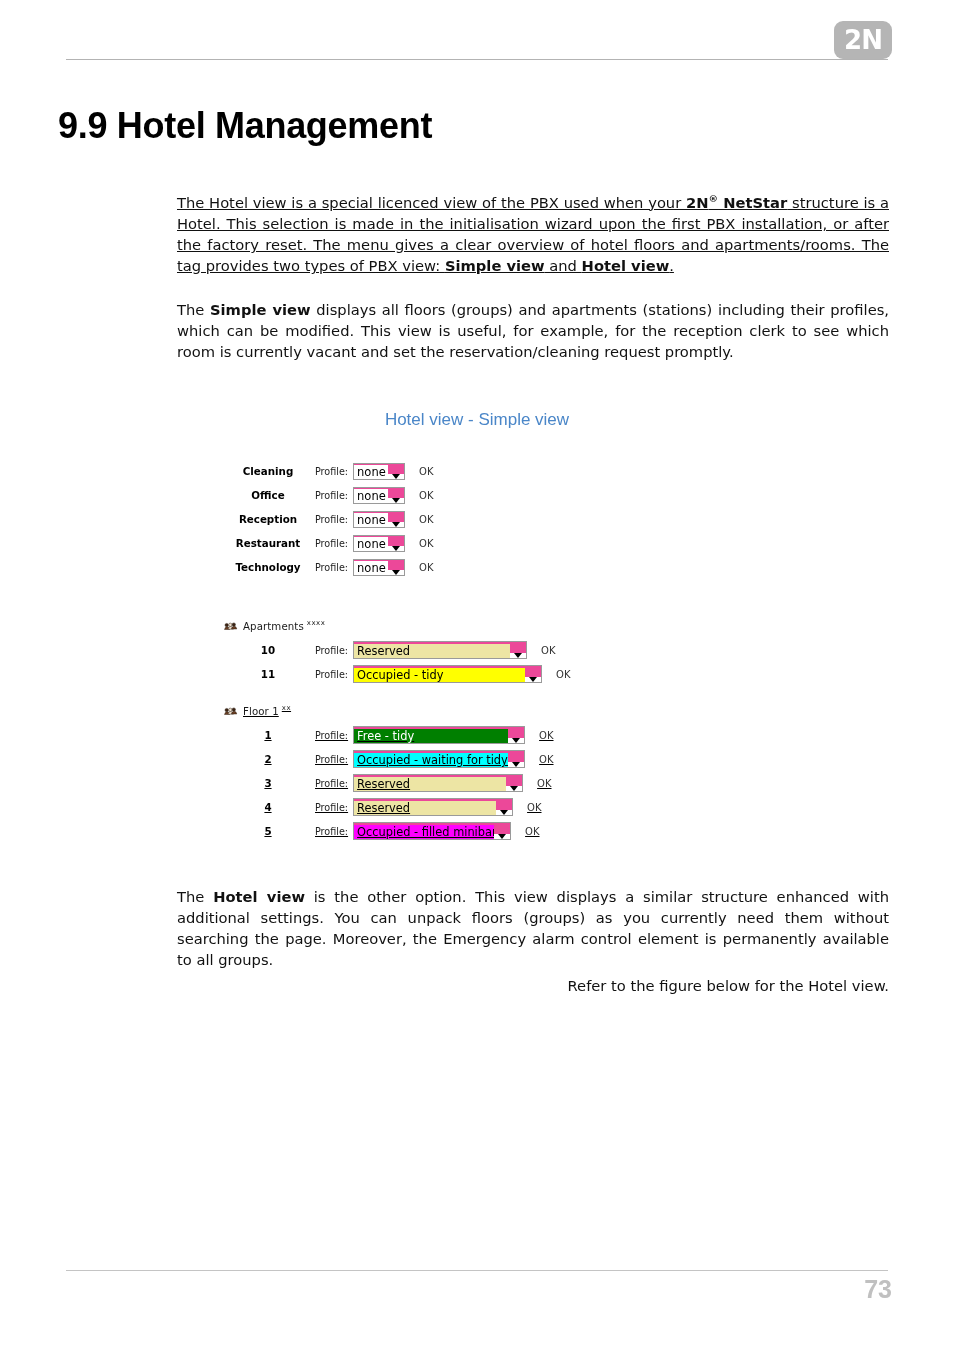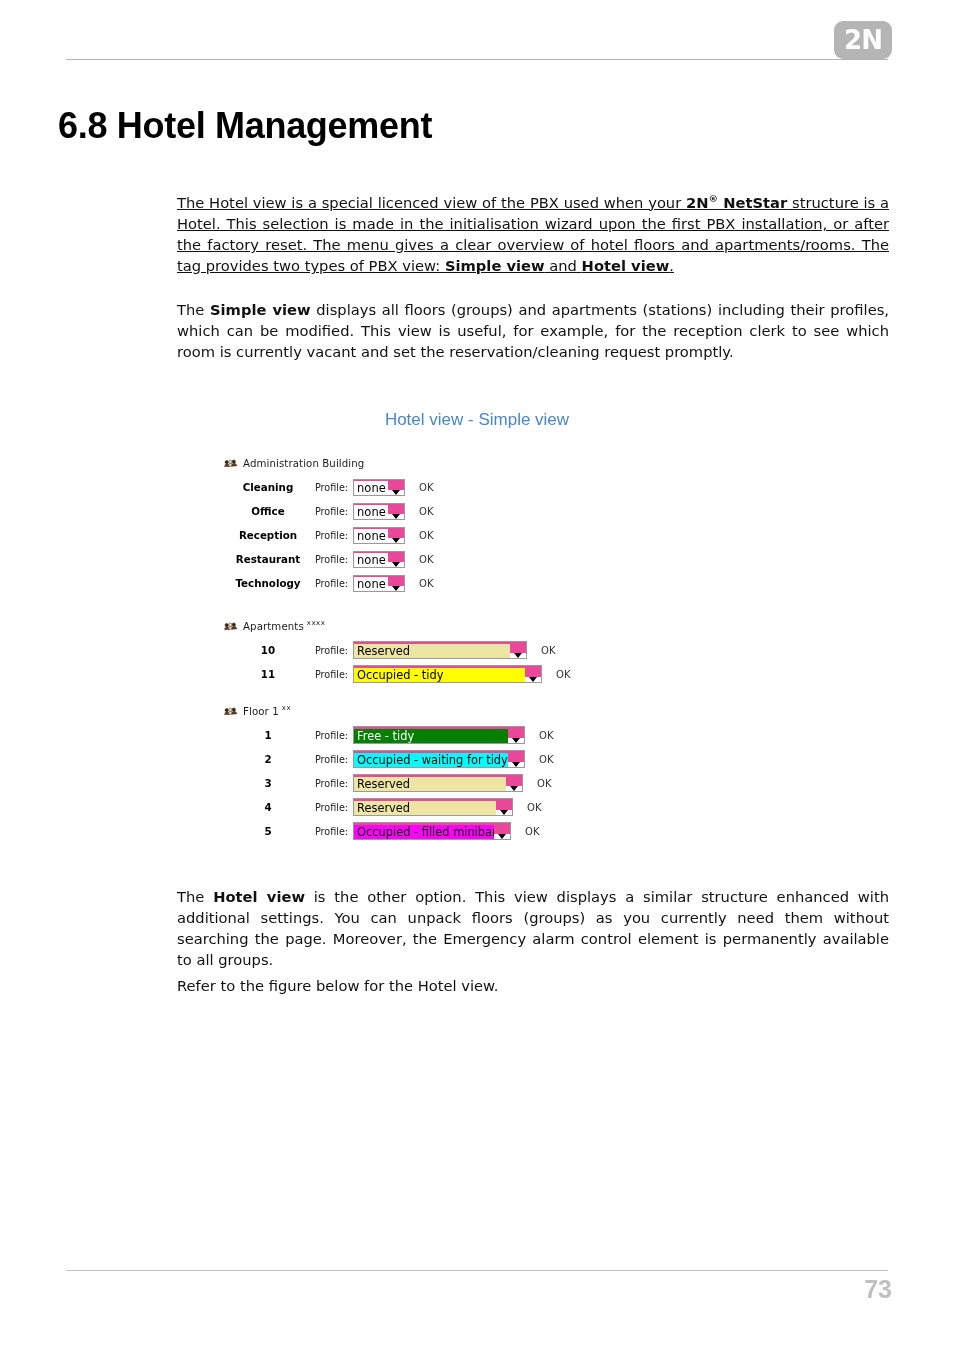--- a/index.html
+++ b/index.html
@@ -76,21 +76,21 @@
     line-height: 21.2px;
     text-align: justify;
     color: #111111;
   }
   .body-para b { font-weight: bold; }
   .body-para sup { font-size: 9.5px; vertical-align: super; }
 
   #para-1 { top: 173px; text-decoration: underline; }
   #para-2 { top: 284px; }
   #para-3 { top: 871px; }
-  #para-4 { top: 960px; text-align: left; }
+  #para-4 { top: 960px; text-align: right; }
 
   
   #figure-caption {
     position: absolute;
     left: 0;
     top: 410px;
     width: 954px;
     text-align: center;
     font-family: "Liberation Sans", sans-serif;
     font-size: 17px;
@@ -104,21 +104,21 @@
     top: 455px;
     width: 420px;
     height: 395px;
     background: #ffffff;
     font-family: "DejaVu Sans", sans-serif;
   }
 
   .group-block { position: absolute; left: 0; width: 420px; }
   #group-admin      { top: 0px; }
   #group-apartments { top: 163px; }
-  #group-floor1     { top: 248px; }
+  #group-floor1     { top: 248px; text-decoration: underline; }
 
   .group-header {
     display: flex;
     align-items: center;
     height: 16px;
     margin-left: 2px;
   }
   .group-icon {
     width: 16px;
     height: 13px;
@@ -237,43 +237,30 @@
 </head>
 <body>
 
 <div id="brand-logo">
   <span class="logo-text">2N</span>
 </div>
 <div id="header-rule"></div>
 
 <div id="content">
 
-  <h1 id="page-heading">6.8 Hotel Management</h1>
+  <h1 id="page-heading">9.9 Hotel Management</h1>
 
   <p class="body-para" id="para-1"><span>The Hotel view is a special licenced view of the PBX used when your </span><b>2N</b><b><sup>®</sup></b><b> NetStar</b><span> structure is a Hotel. This selection is made in the initialisation wizard upon the first PBX installation, or after the factory reset. The menu gives a clear overview of hotel floors and apartments/rooms. The tag provides two types of PBX view: </span><b>Simple view</b><span> and </span><b>Hotel view</b><span>.</span></p>
 
   <p class="body-para" id="para-2"><span>The </span><b>Simple view</b><span> displays all floors (groups) and apartments (stations) including their profiles, which can be modified. This view is useful, for example, for the reception clerk to see which room is currently vacant and set the reservation/cleaning request promptly.</span></p>
 
   <div id="figure-caption">Hotel view - Simple view</div>
 
   <div id="app-figure">
       <div class="group-block" id="group-admin">
-        <div class="group-header">
-          <span class="group-icon">
-            <svg width="16" height="13" viewBox="0 0 16 13">
-              <path d="M2.5 9.5 q0.4 -2.6 2.6 -2.8 q2.3 -0.2 2.8 2.8 z" fill="#6b3f24" stroke="#2a1a0e" stroke-width="0.45"></path>
-              <path d="M6.0 9.2 q0.4 -2.6 2.6 -2.8 q2.3 -0.2 2.8 2.8 z" fill="#f2e4d2" stroke="#2a1a0e" stroke-width="0.45"></path>
-              <path d="M9.4 9.0 q0.4 -2.6 2.6 -2.8 q2.3 -0.2 2.8 2.8 z" fill="#6b3f24" stroke="#2a1a0e" stroke-width="0.45"></path>
-              <path d="M3.0 5.1 a1.7 1.7 0 1 1 3.4 0 a1.7 1.7 0 1 1 -3.4 0" fill="#3b2415" stroke="#2a1a0e" stroke-width="0.45"></path>
-              <path d="M6.6 4.8 a1.7 1.7 0 1 1 3.4 0 a1.7 1.7 0 1 1 -3.4 0" fill="#f2e4d2" stroke="#2a1a0e" stroke-width="0.45"></path>
-              <path d="M10.1 4.6 a1.7 1.7 0 1 1 3.4 0 a1.7 1.7 0 1 1 -3.4 0" fill="#3b2415" stroke="#2a1a0e" stroke-width="0.45"></path>
-            </svg>
-          </span>
-          <span class="group-name">Administration Building</span>
-        </div>
         <div style="margin-top: 4px;">
           <div class="row">
             <span class="row-label" style="width: 80px; margin-left: 8px;">Cleaning</span>
             <span class="profile-label">Profile:</span>
             <div class="sel sel-none" style="width: 52px;">
               <span class="sel-value" style="background: rgb(255, 255, 255); color: rgb(0, 0, 0);">none</span>
               <span class="sel-arrow">
                 <i></i>
               </span>
             </div>

